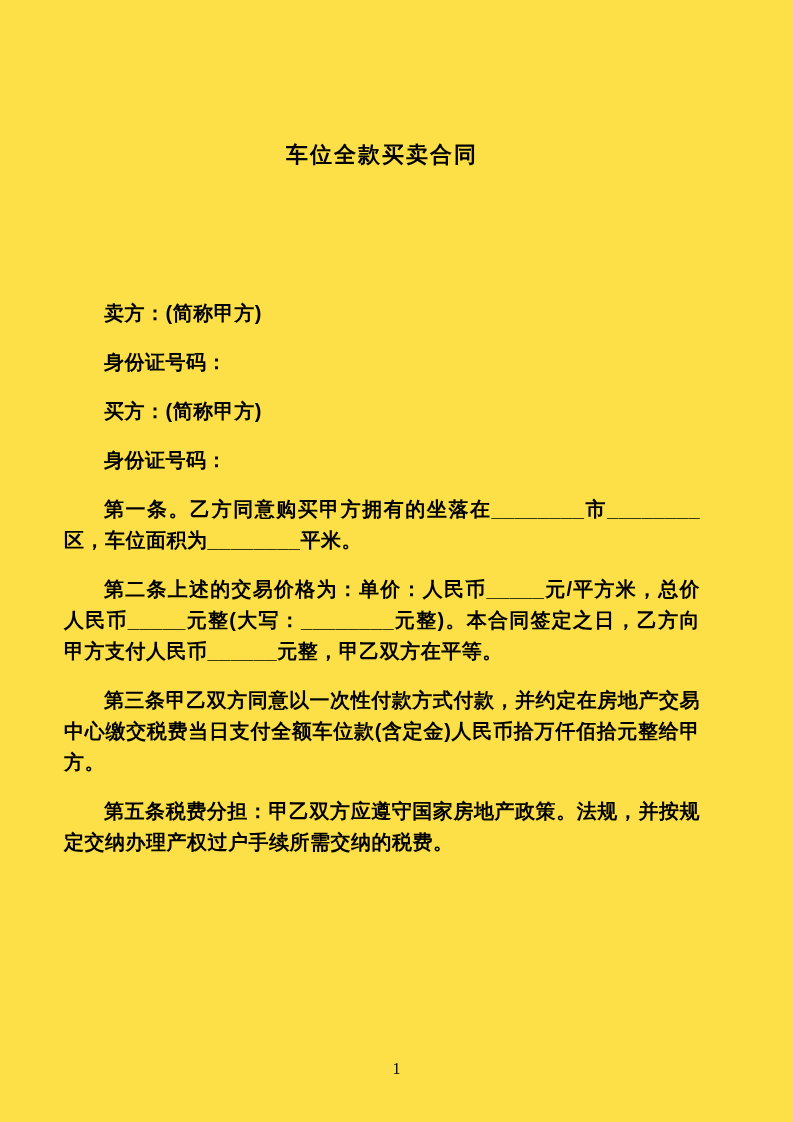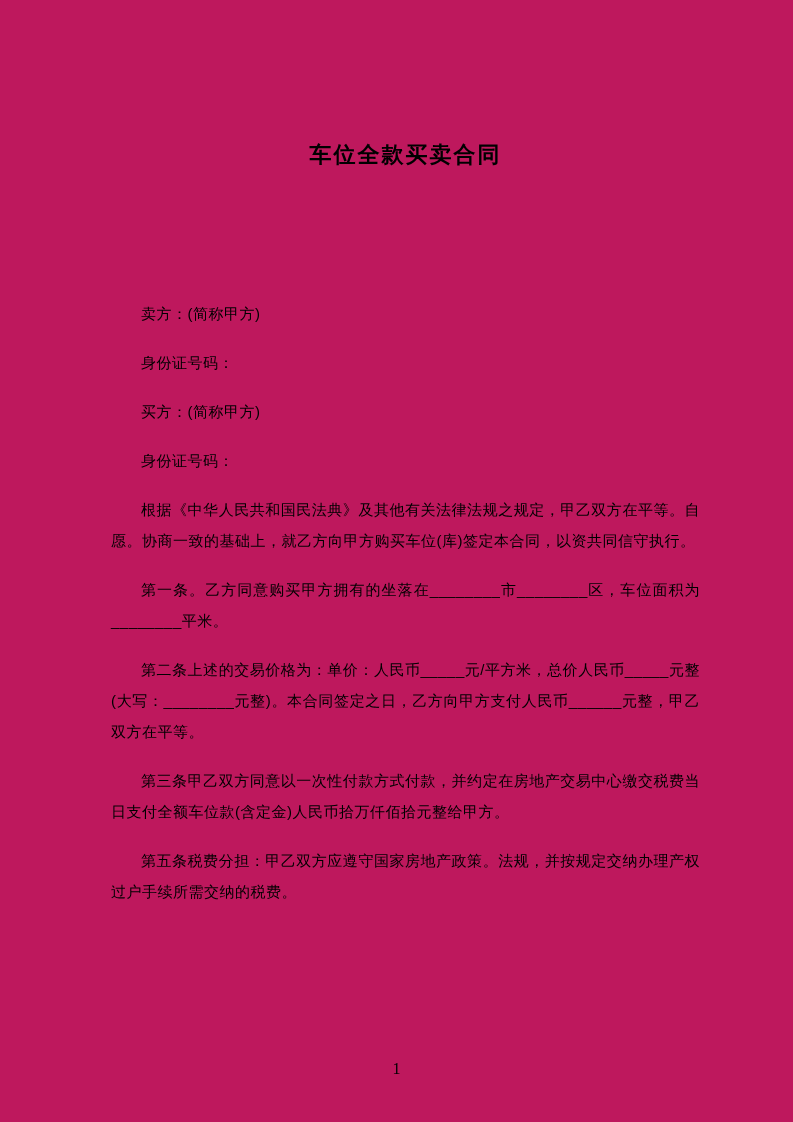--- a/index.html
+++ b/index.html
@@ -5,38 +5,38 @@
   html, body {
     margin: 0;
     padding: 0;
     background: #ffffff;
   }
   .page {
     position: relative;
     width: 793px;
     height: 1122px;
     margin: 0 auto;
-    background: #be185d;
+    background: #fde047;
     color: #000000;
     font-family: "Liberation Sans", "DejaVu Sans", sans-serif;
     box-sizing: border-box;
-    padding: 140px 93px 0 111px;
+    padding: 140px 93px 0 64px;
     overflow: hidden;
   }
   .doc-title {
     margin: 0 0 128px 0;
     text-align: center;
     font-size: 22px;
     font-weight: 700;
     letter-spacing: 2px;
   }
   .para {
     margin: 0 0 18px 0;
-    font-size: 15px;
-    font-weight: 400;
+    font-size: 20px;
+    font-weight: 700;
     line-height: 31px;
     letter-spacing: 0.5px;
     text-indent: 2em;
     text-align: justify;
   }
   .page-number {
     position: absolute;
     left: 0;
     right: 0;
     bottom: 44px;
@@ -54,21 +54,20 @@
   <h1 class="doc-title">车位全款买卖合同</h1>
 
   <p class="para">卖方：(简称甲方)</p>
 
   <p class="para">身份证号码：</p>
 
   <p class="para">买方：(简称甲方)</p>
 
   <p class="para">身份证号码：</p>
 
-  <p class="para">根据《中华人民共和国民法典》及其他有关法律法规之规定，甲乙双方在平等。自愿。协商一致的基础上，就乙方向甲方购买车位(库)签定本合同，以资共同信守执行。</p>
 
   <p class="para">第一条。乙方同意购买甲方拥有的坐落在________市________区，车位面积为________平米。</p>
 
   <p class="para">第二条上述的交易价格为：单价：人民币_____元/平方米，总价人民币_____元整(大写：________元整)。本合同签定之日，乙方向甲方支付人民币______元整，甲乙双方在平等。</p>
 
   <p class="para">第三条甲乙双方同意以一次性付款方式付款，并约定在房地产交易中心缴交税费当日支付全额车位款(含定金)人民币拾万仟佰拾元整给甲方。</p>
 
 
   <p class="para">第五条税费分担：甲乙双方应遵守国家房地产政策。法规，并按规定交纳办理产权过户手续所需交纳的税费。</p>
 

